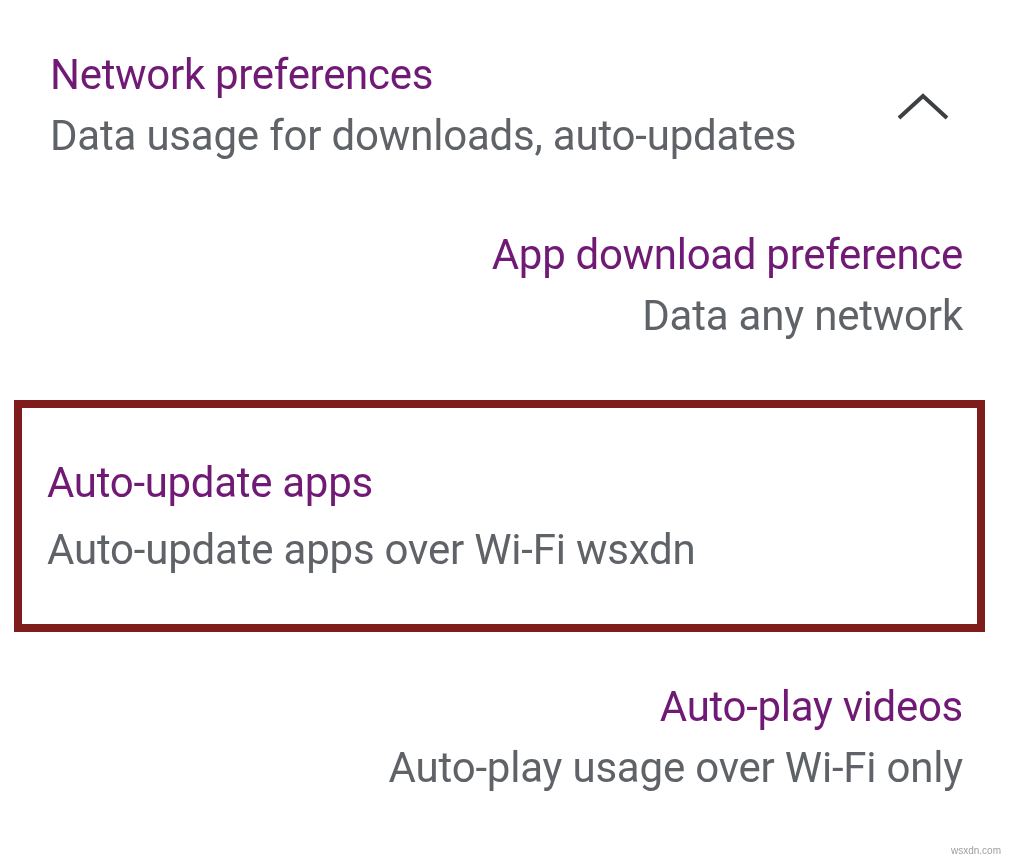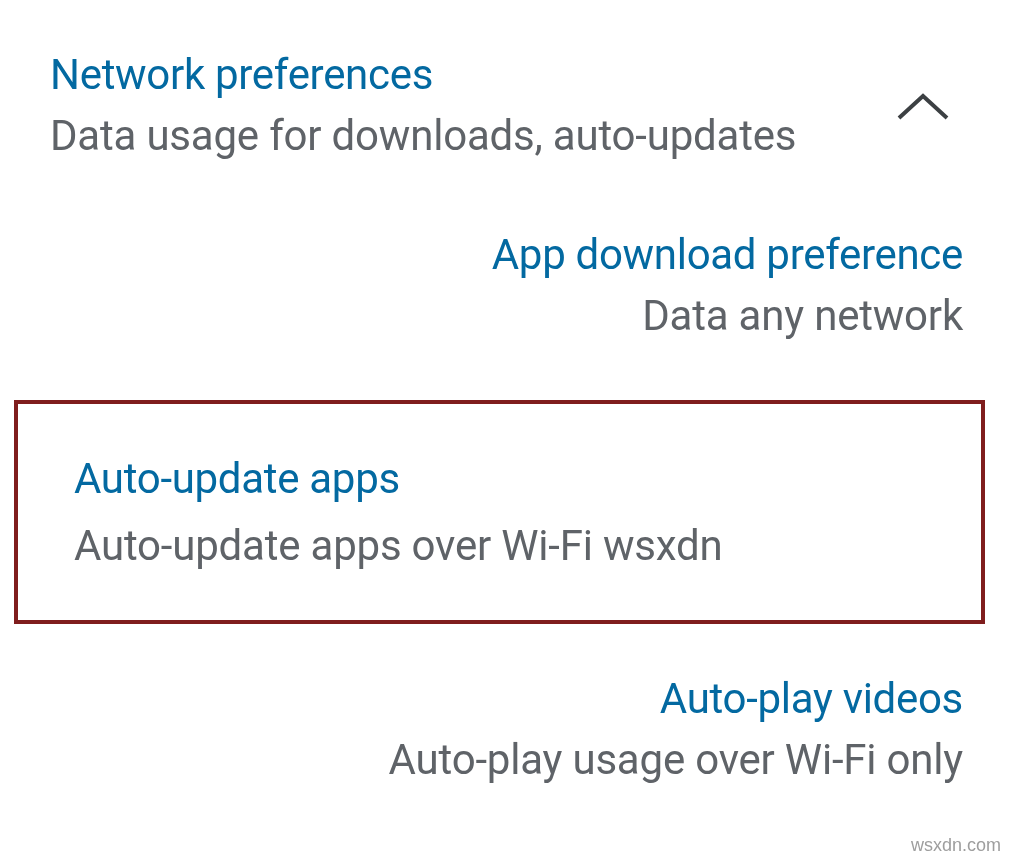--- a/index.html
+++ b/index.html
@@ -26,21 +26,21 @@
     .section-header-text {
       flex: 1;
     }
     .setting-item {
       padding: 30px 50px 40px 50px;
       text-align: right;
     }
     .setting-title {
       font-size: 42px;
       font-weight: 400;
-      color: #0369a1;
+      color: #701a75;
       letter-spacing: -0.3px;
       margin-bottom: 12px;
     }
     .setting-subtitle {
       font-size: 42px;
       font-weight: 400;
       color: #5f6368;
       letter-spacing: -0.2px;
     }
     .chevron {
@@ -48,32 +48,32 @@
       margin-right: 10px;
     }
     .chevron svg {
       width: 60px;
       height: 36px;
       stroke: #3c4043;
       stroke-width: 4;
       fill: none;
     }
     .highlighted-box {
-      border: 4px solid #7f1d1d;
+      border: 8px solid #7f1d1d;
       margin: 20px 28px 20px 14px;
-      padding: 50px 36px 50px 56px;
+      padding: 50px 36px 50px 25px;
     }
     .highlighted-box .setting-title {
       margin-bottom: 18px;
     }
     .watermark {
       position: absolute;
       bottom: 8px;
       right: 12px;
-      font-size: 18px;
+      font-size: 10px;
       color: #9e9e9e;
       font-family: Arial, sans-serif;
     }
   </style>
 </head>
 <body>
 
 <div class="container">
 
   <div class="section-header">

